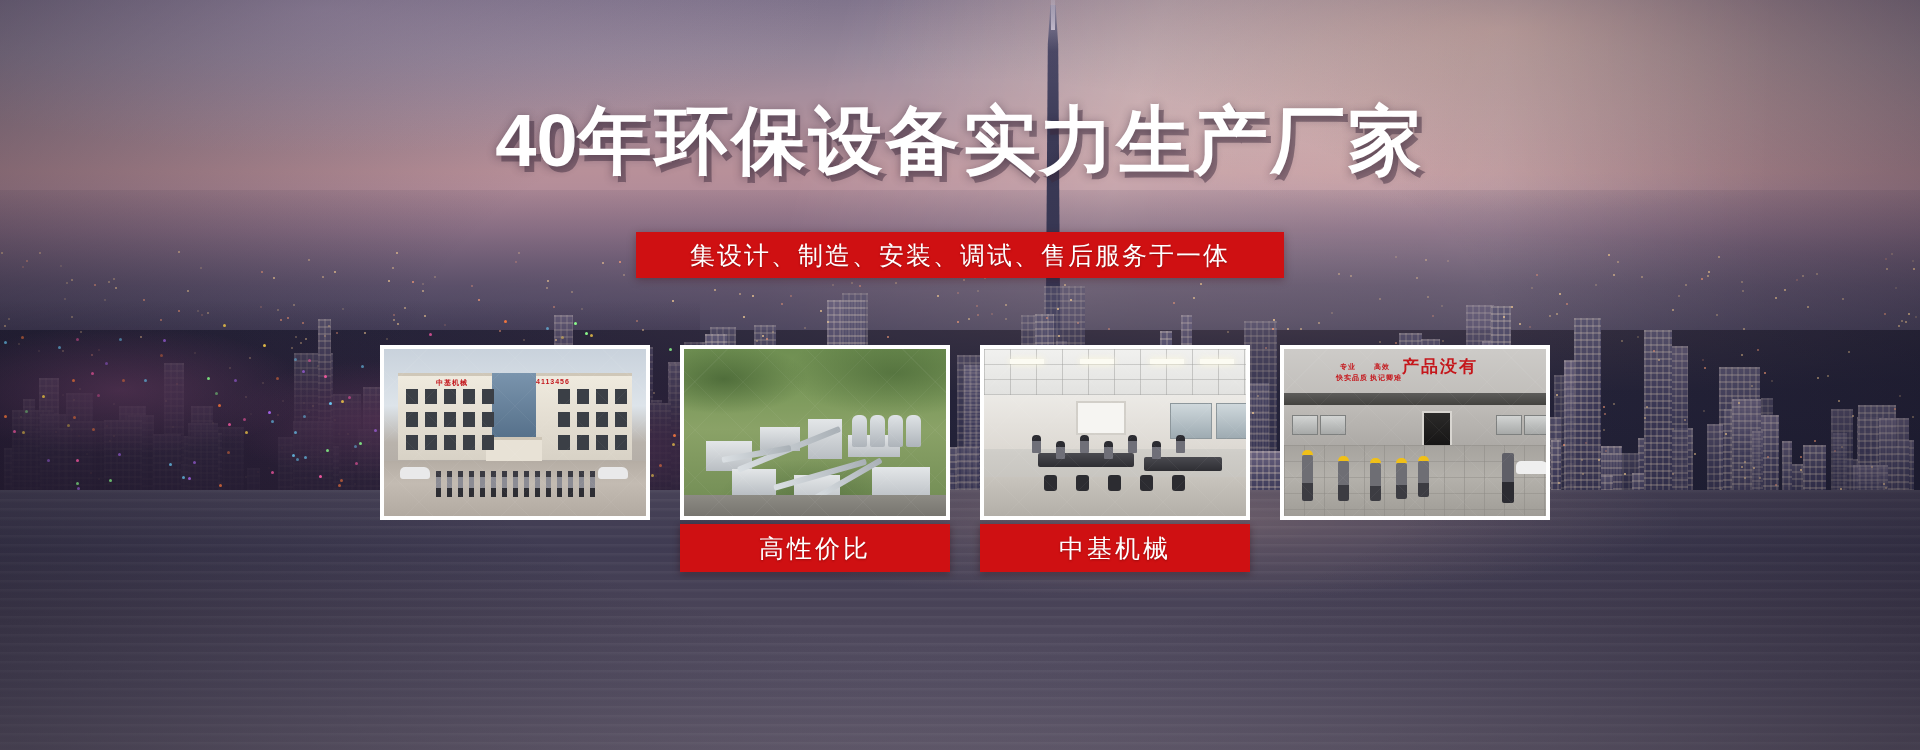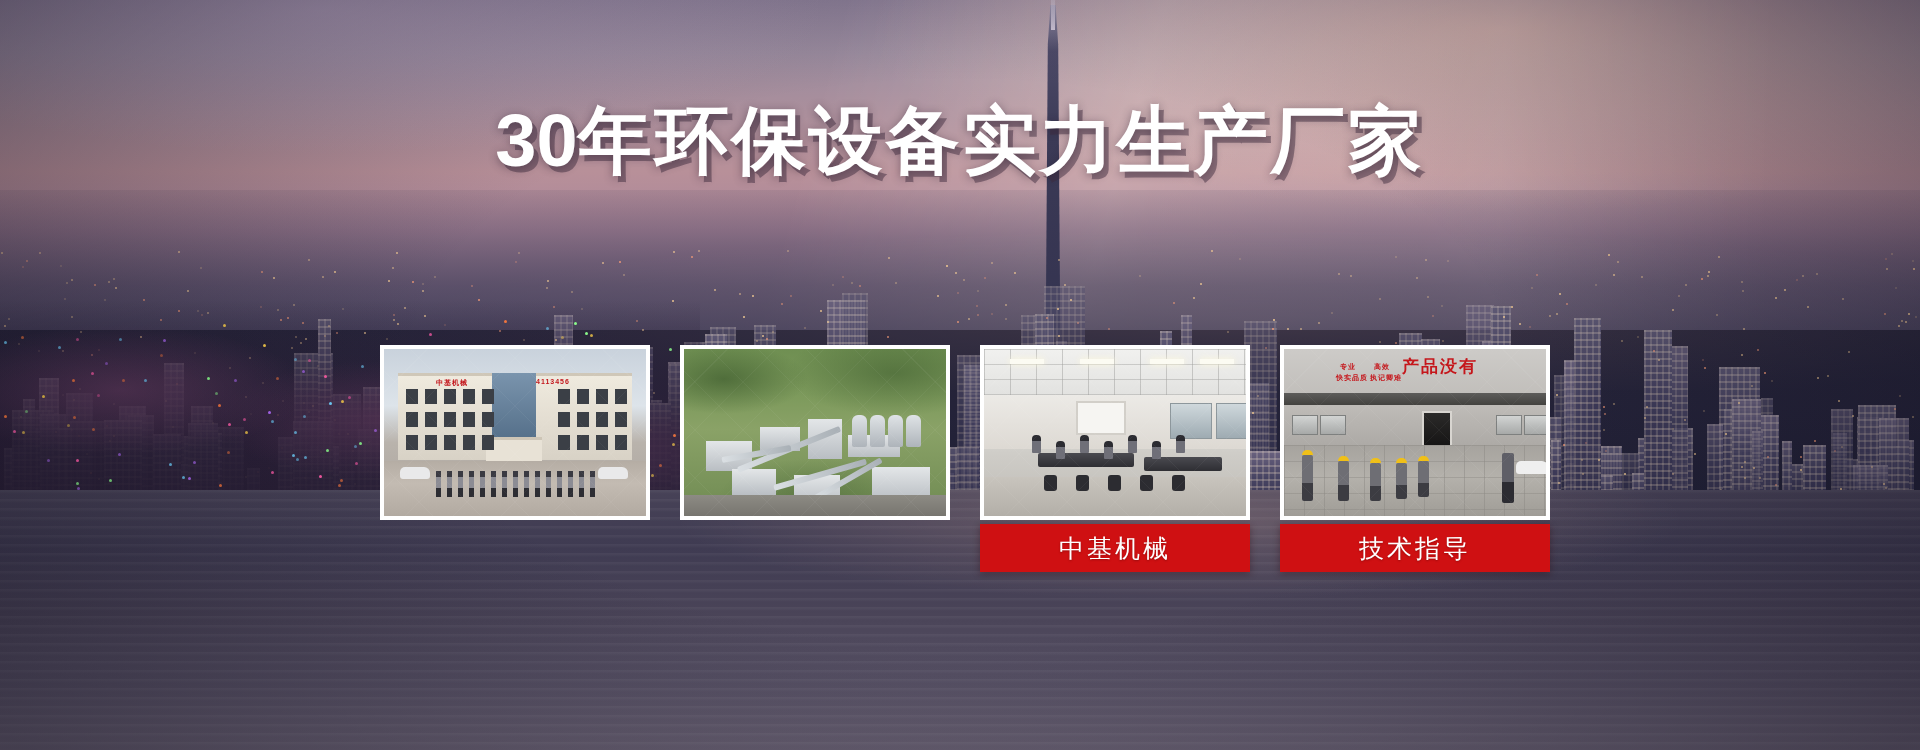--- a/index.html
+++ b/index.html
@@ -1030,23 +1030,26 @@
         <div class="dot" style="left: 448px; top: 78px; width: 3px; height: 3px; background: rgb(255, 210, 74); opacity: 0.85;"></div>
         <div class="dot" style="left: 76px; top: 182px; width: 3px; height: 3px; background: rgb(140, 255, 140); opacity: 0.84;"></div>
       </div>
 
     <div class="water"></div>
     <div class="water-shine"></div>
     <div class="vign"></div>
   </div>
 
   <div class="headline">
-    <span class="num">30</span><span>年环保设备实力生产厂家</span>
+    <span class="num">40</span><span>年环保设备实力生产厂家</span>
   </div>
 
+  <div class="subbanner">
+    <span>集设计、制造、安装、调试、售后服务于一体</span>
+  </div>
 
   <div class="cards">
 
     <div class="card">
       <div class="card-photo p1">
         <div class="b-main"></div>
         <div class="b-center"></div>
         <div class="b-porch"></div>
         <div class="sign">中基机械</div>
         <div class="phone">4113456</div>
@@ -1117,20 +1120,23 @@
             <div class="silo" style="left: 186px;"></div>
             <div class="silo" style="left: 204px;"></div>
             <div class="conv" style="left: 36px; top: 66px; width: 110px; transform: rotate(-22deg);"></div>
             <div class="conv" style="left: 72px; top: 84px; width: 96px; transform: rotate(-16deg);"></div>
             <div class="conv" style="left: 110px; top: 96px; width: 80px; transform: rotate(-30deg);"></div>
             <div class="conv" style="left: 20px; top: 56px; width: 70px; transform: rotate(-10deg);"></div>
           </div>
         <div class="road"></div>
         <div class="wm"></div>
       </div>
+      <div class="card-cap">
+        <span>高性价比</span>
+      </div>
     </div>
 
     <div class="card">
       <div class="card-photo p3">
         <div class="ceil"></div>
         <div class="wall"></div>
         <div class="board"></div>
         <div class="floor"></div>
         <div id="p3extra">
             <div class="lamp" style="left: 26px;"></div>
@@ -1185,19 +1191,16 @@
             <div class="hat" style="left: 86px; top: 109px;"></div>
             <div class="wkr" style="left: 112px; top: 114px; height: 36px;"></div>
             <div class="hat" style="left: 112px; top: 109px;"></div>
             <div class="wkr" style="left: 134px; top: 112px; height: 36px;"></div>
             <div class="hat" style="left: 134px; top: 107px;"></div>
             <div class="boss" style="left: 218px; top: 104px; height: 50px;"></div>
             <div class="wcar" style="left: 232px; top: 112px;"></div>
           </div>
         <div class="wm"></div>
       </div>
-      <div class="card-cap">
-        <span>技术指导</span>
-      </div>
     </div>
 
   </div>
 </div>
 
 </body></html>

